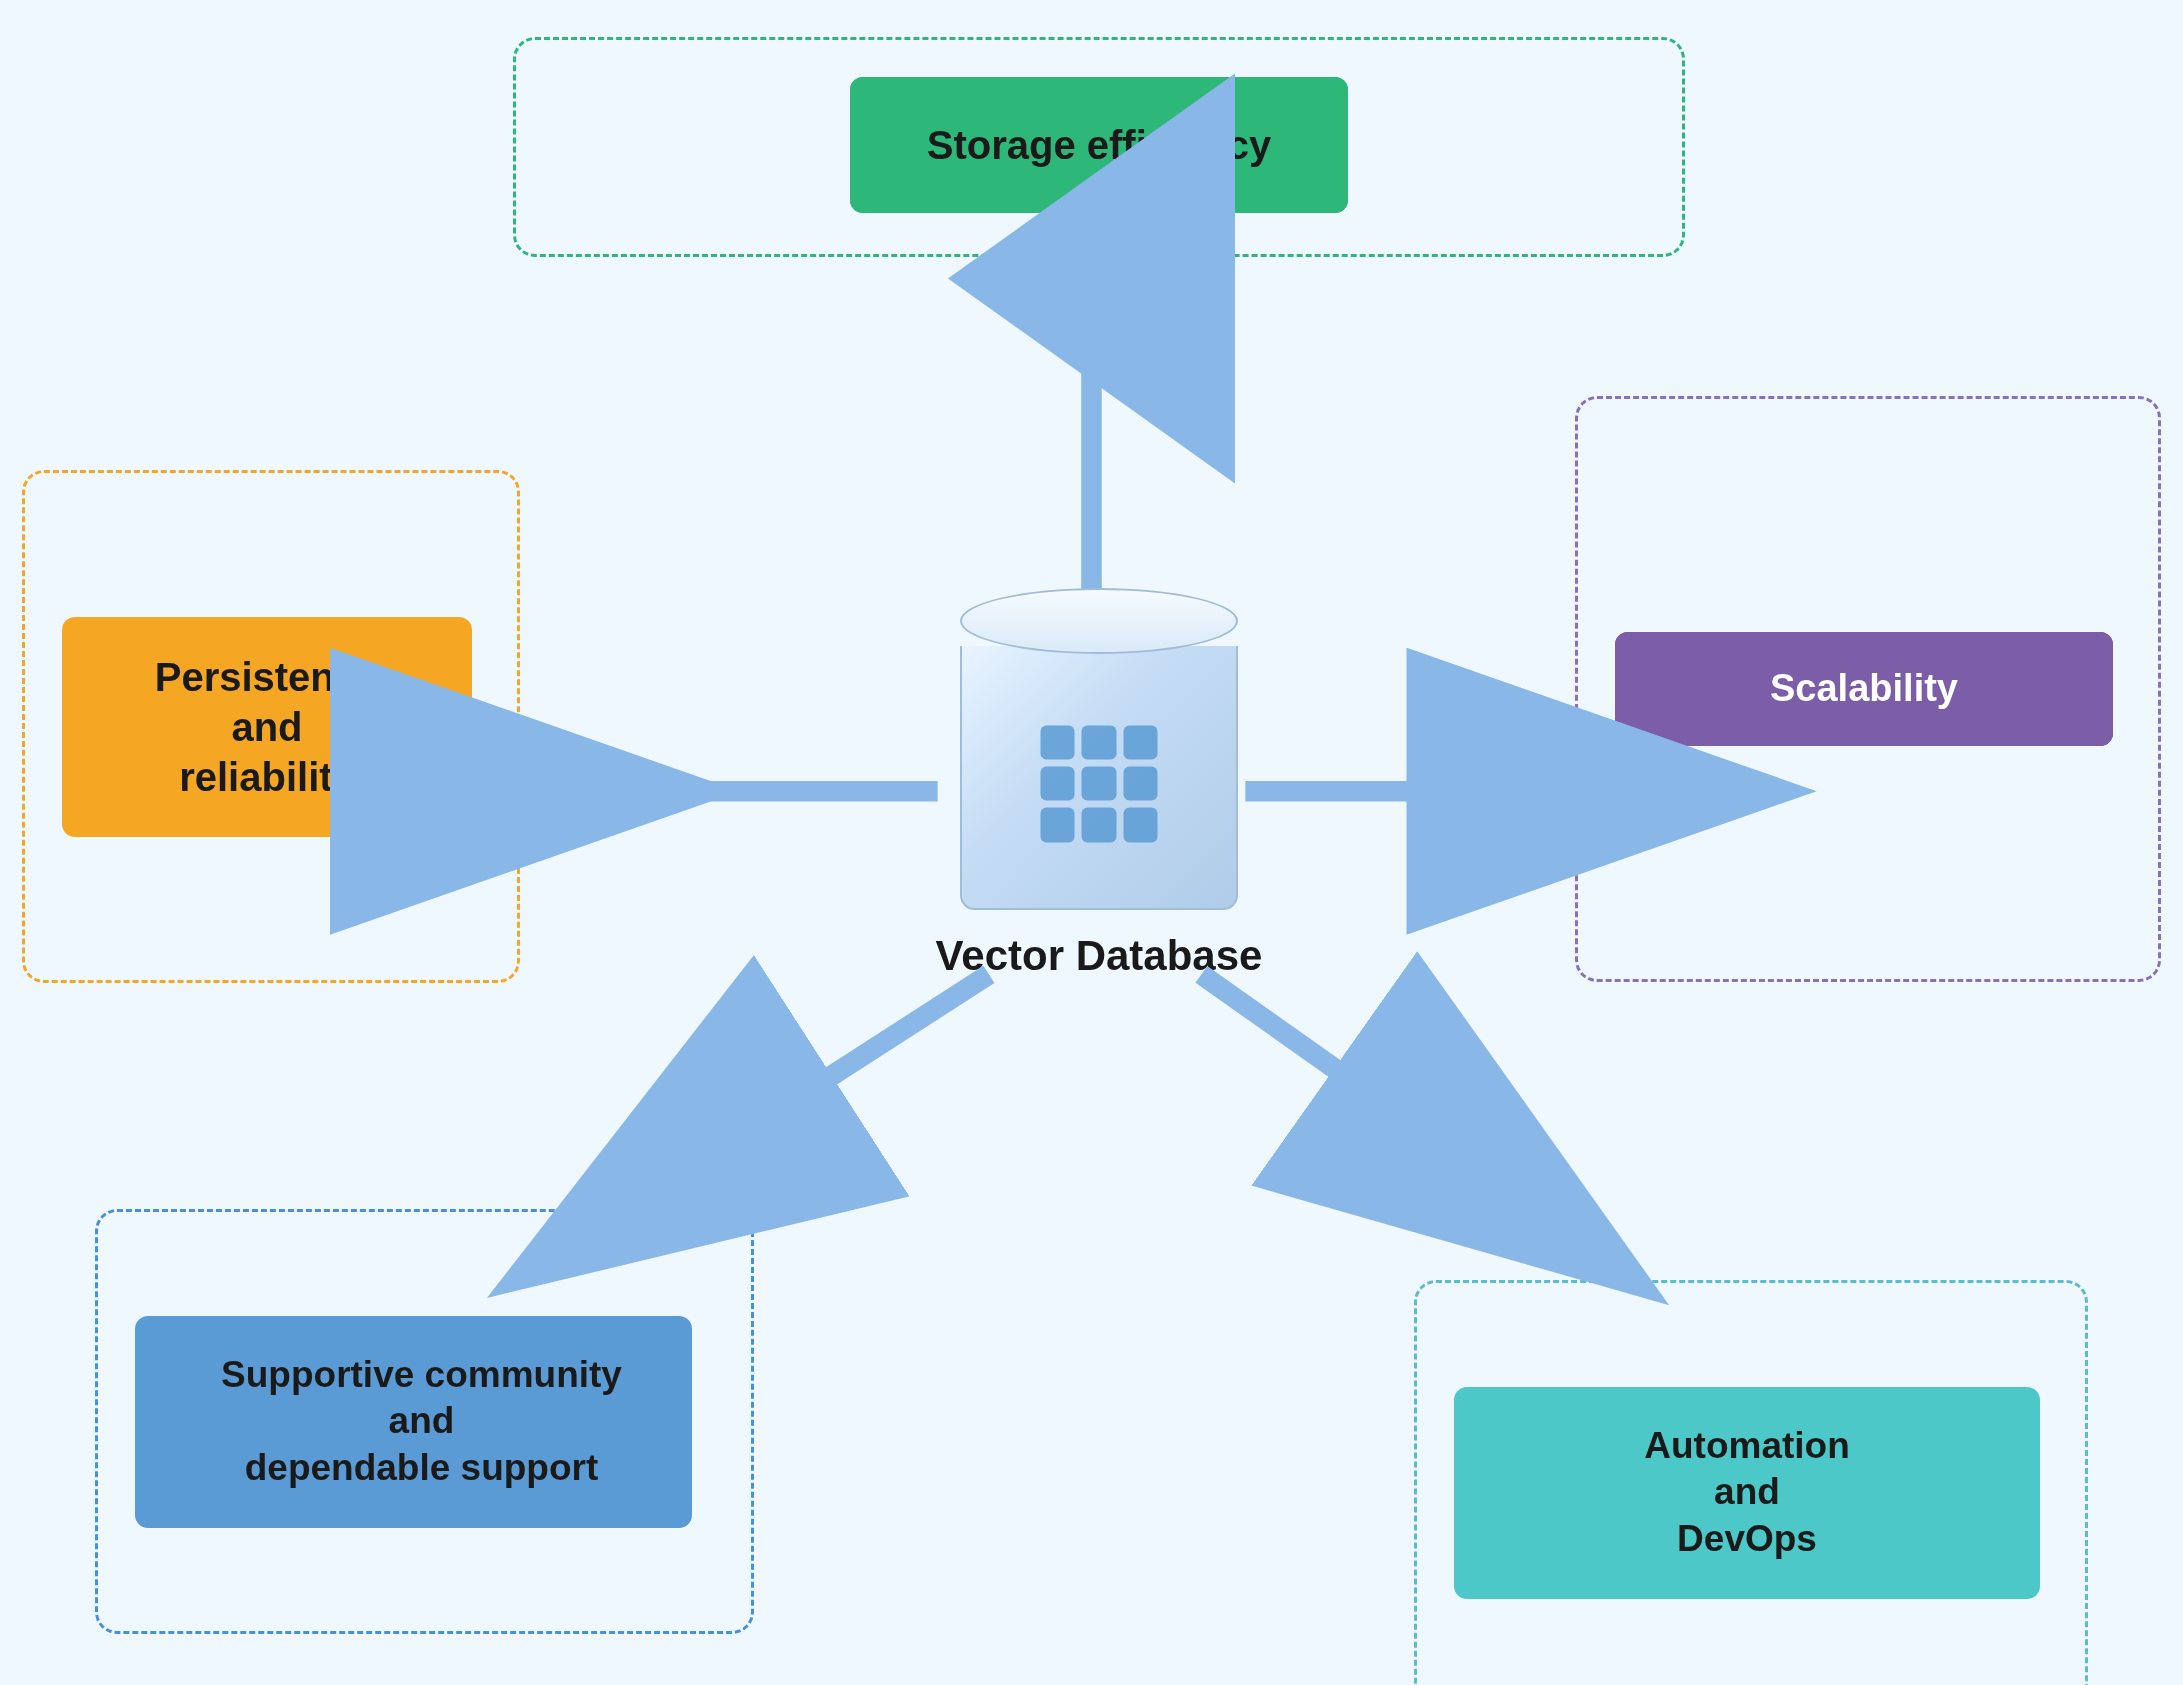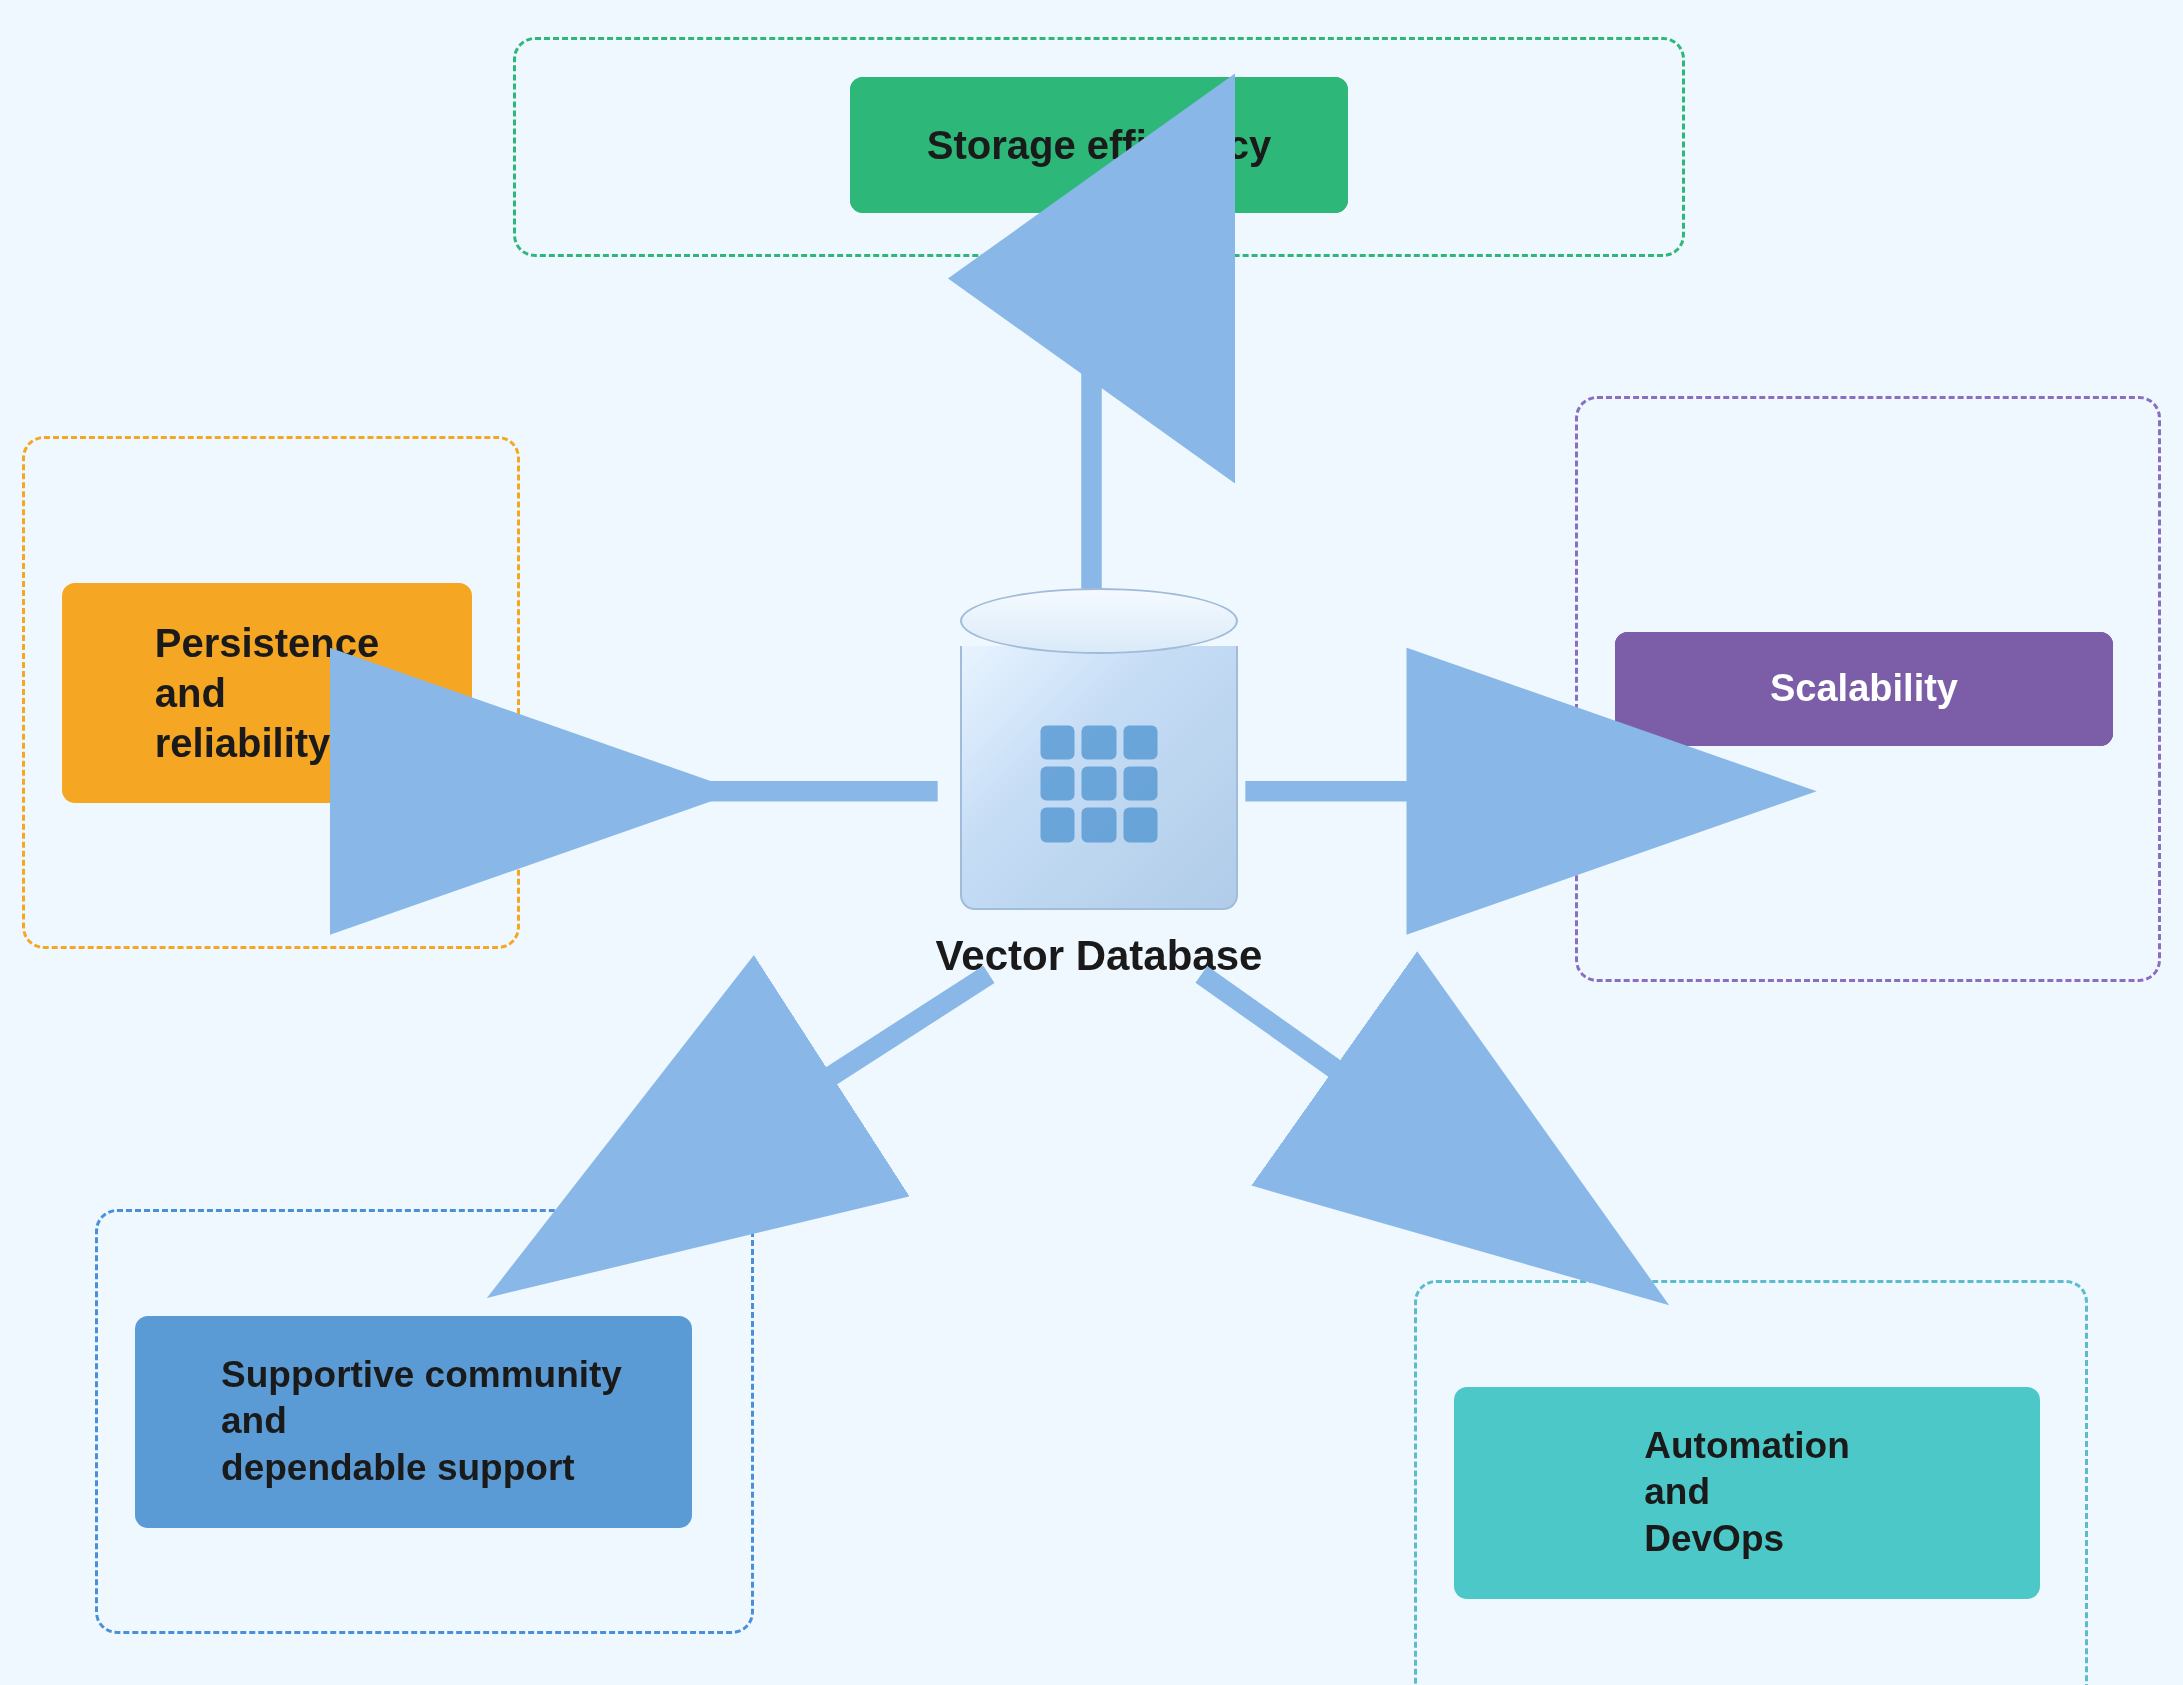--- a/index.html
+++ b/index.html
@@ -19,20 +19,21 @@
       height: 1685px;
     }
 
     
     .box {
       position: absolute;
       border-radius: 13px;
       display: flex;
       align-items: center;
       justify-content: center;
+      text-align: center;
       font-weight: 700;
       font-size: 38px;
       line-height: 1.25;
       padding: 14.7px 22px;
     }
 
     
     .box-green {
       background: #2db87a;
       color: #1a1a1a;
@@ -209,21 +210,21 @@
 
     <div class="box box-green" style="width:498px; height:136px; font-size:40px;">
       <span>Search performance</span>
     </div>
 
     <div class="box box-green" style="width:498px; height:136px; font-size:40px;">
       <span>Storage efficiency</span>
     </div>
   </div>
 
-  <div class="dashed-container dashed-yellow" style="left:22px; top:436px; width:498px; height:513px; align-items:flex-start; gap:37px;">
+  <div class="dashed-container dashed-yellow" style="left:22px; top:470px; width:498px; height:513px; align-items:flex-start; gap:37px;">
 
     <div class="box box-orange" style="width:410px; height:114px; font-size:42px;">
       <span>Security</span>
     </div>
 
     <div class="box box-orange" style="width:410px; height:220px; font-size:40px; white-space:pre-line;">
       <span style="white-space:pre-line;">Persistence
 and
 reliability</span>
     </div>

